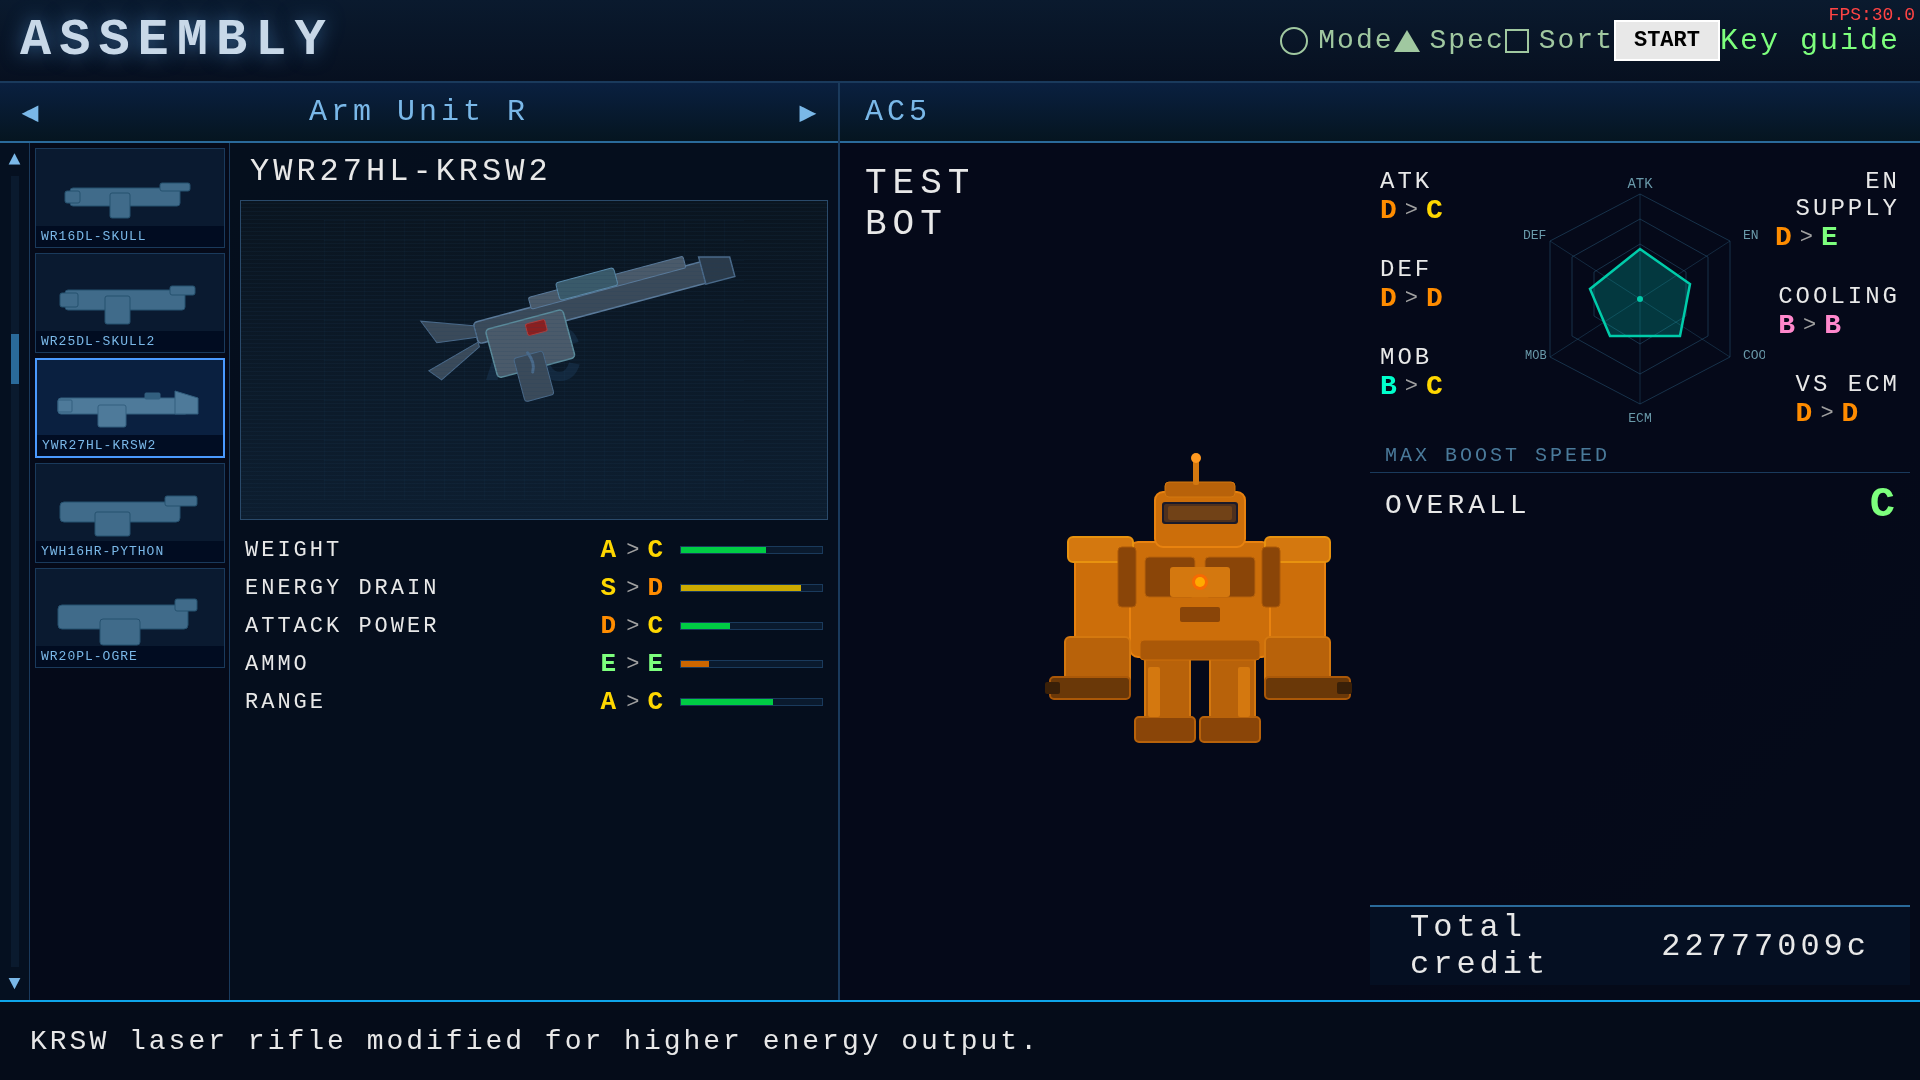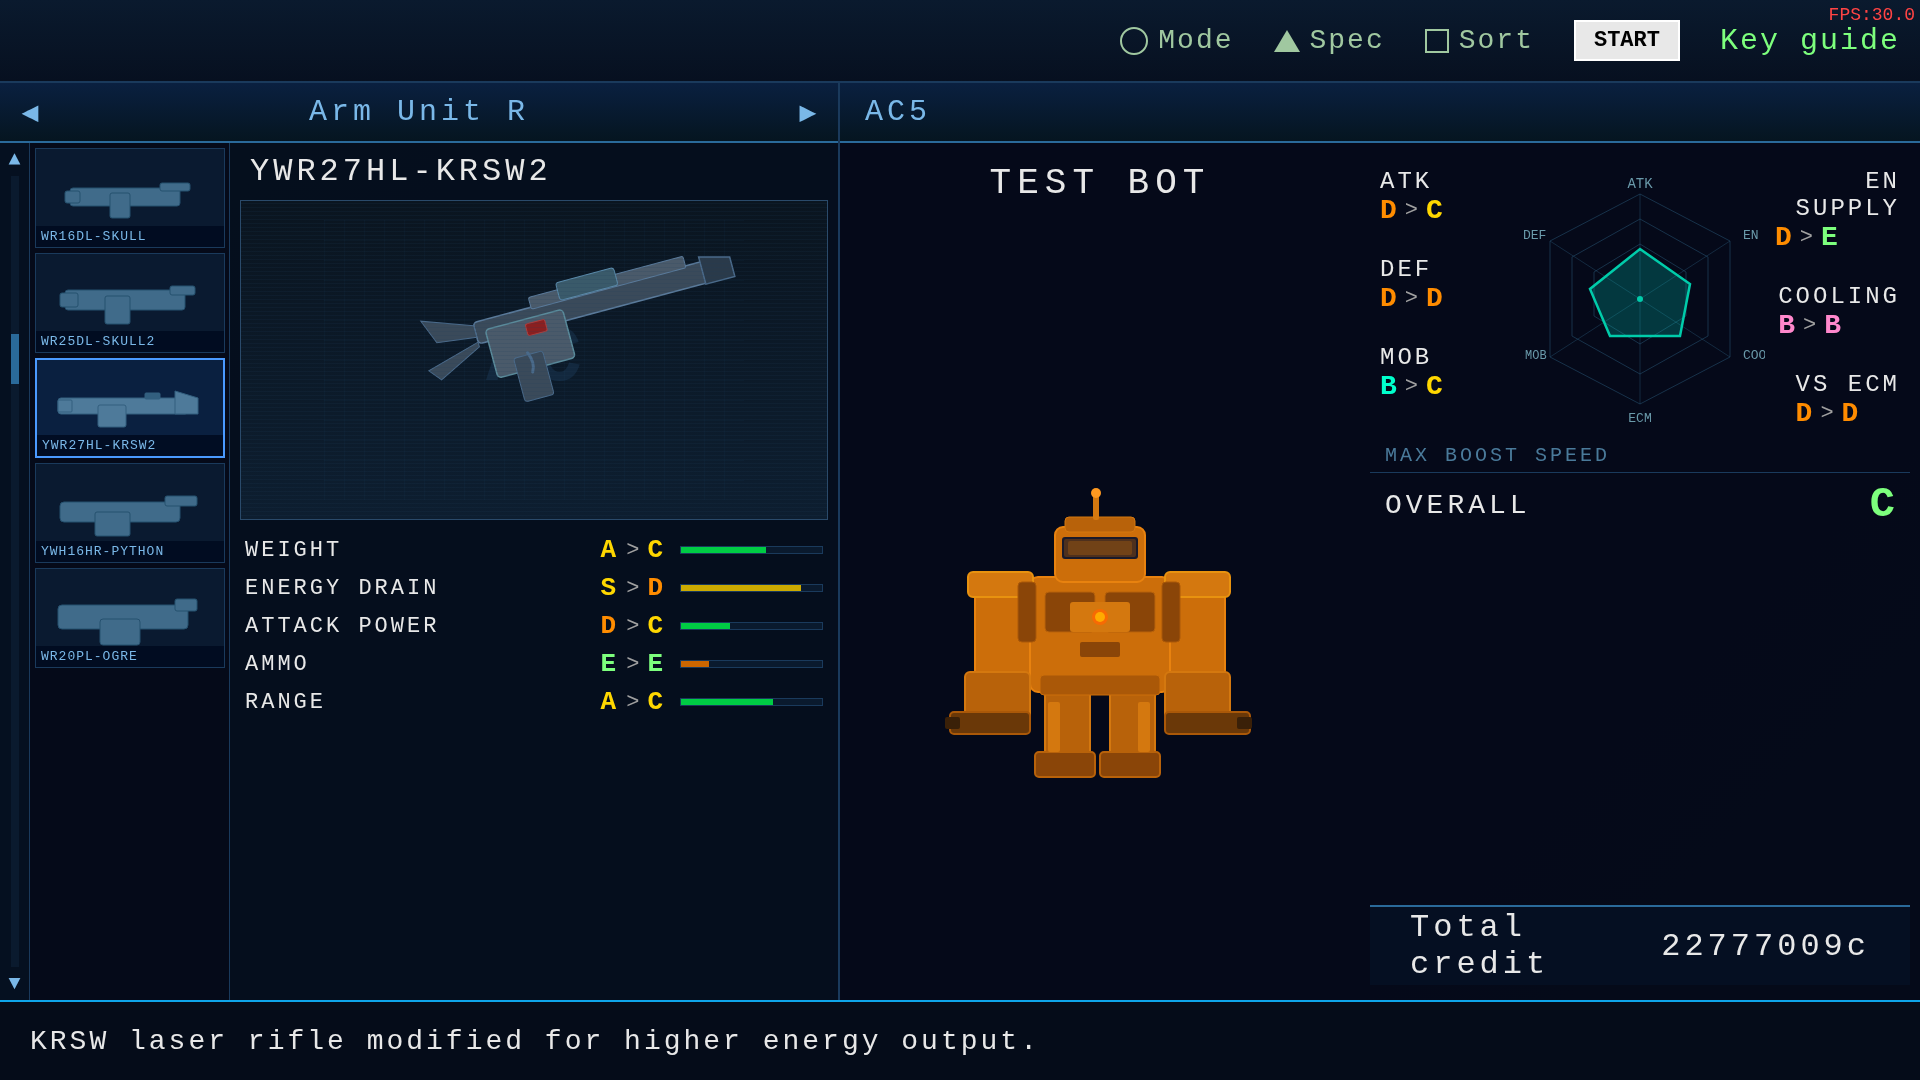--- a/index.html
+++ b/index.html
@@ -40,21 +40,20 @@
       color: #c8d8e8;
       letter-spacing: 8px;
       text-transform: uppercase;
       font-family: 'Courier New', monospace;
       text-shadow: 0 0 20px rgba(100,180,255,0.5);
     }
 
     .header-nav {
       display: flex;
       align-items: center;
-      gap: 40px;
       margin-left: auto;
     }
 
     .nav-item {
       display: flex;
       align-items: center;
       gap: 10px;
       color: #a0c8a0;
       font-size: 28px;
       letter-spacing: 2px;
@@ -318,22 +317,21 @@
     }
 
     .right-content {
       display: flex;
       flex: 1;
     }
 
     .robot-display {
       width: 520px;
       display: flex;
-      flex-direction: column;
-      align-items: center;
+      flex-direction: row;
     }
 
     .robot-title {
       color: #e8e8e8;
       font-size: 36px;
       letter-spacing: 6px;
       padding: 20px 25px 10px;
     }
 
     .robot-image-area {
@@ -490,20 +488,21 @@
       align-items: center;
       justify-content: center;
     }
   </style>
 </head>
 <body>
 
 <div class="bg"></div>
 
 <div class="header">
+  <span class="header-title">ASSEMBLY</span>
 
   <div class="header-nav">
     <div class="nav-item">
       <div class="nav-icon" style="background:transparent;border:2px solid #a0c8a0;border-radius:50%;width:28px;height:28px;"></div>
       <span>Mode</span>
     </div>
     <div class="nav-item">
       <div style="width:0;height:0;border-left:13px solid transparent;border-right:13px solid transparent;border-bottom:22px solid #a0c8a0;display:inline-block;"></div>
       <span>Spec</span>
     </div>

